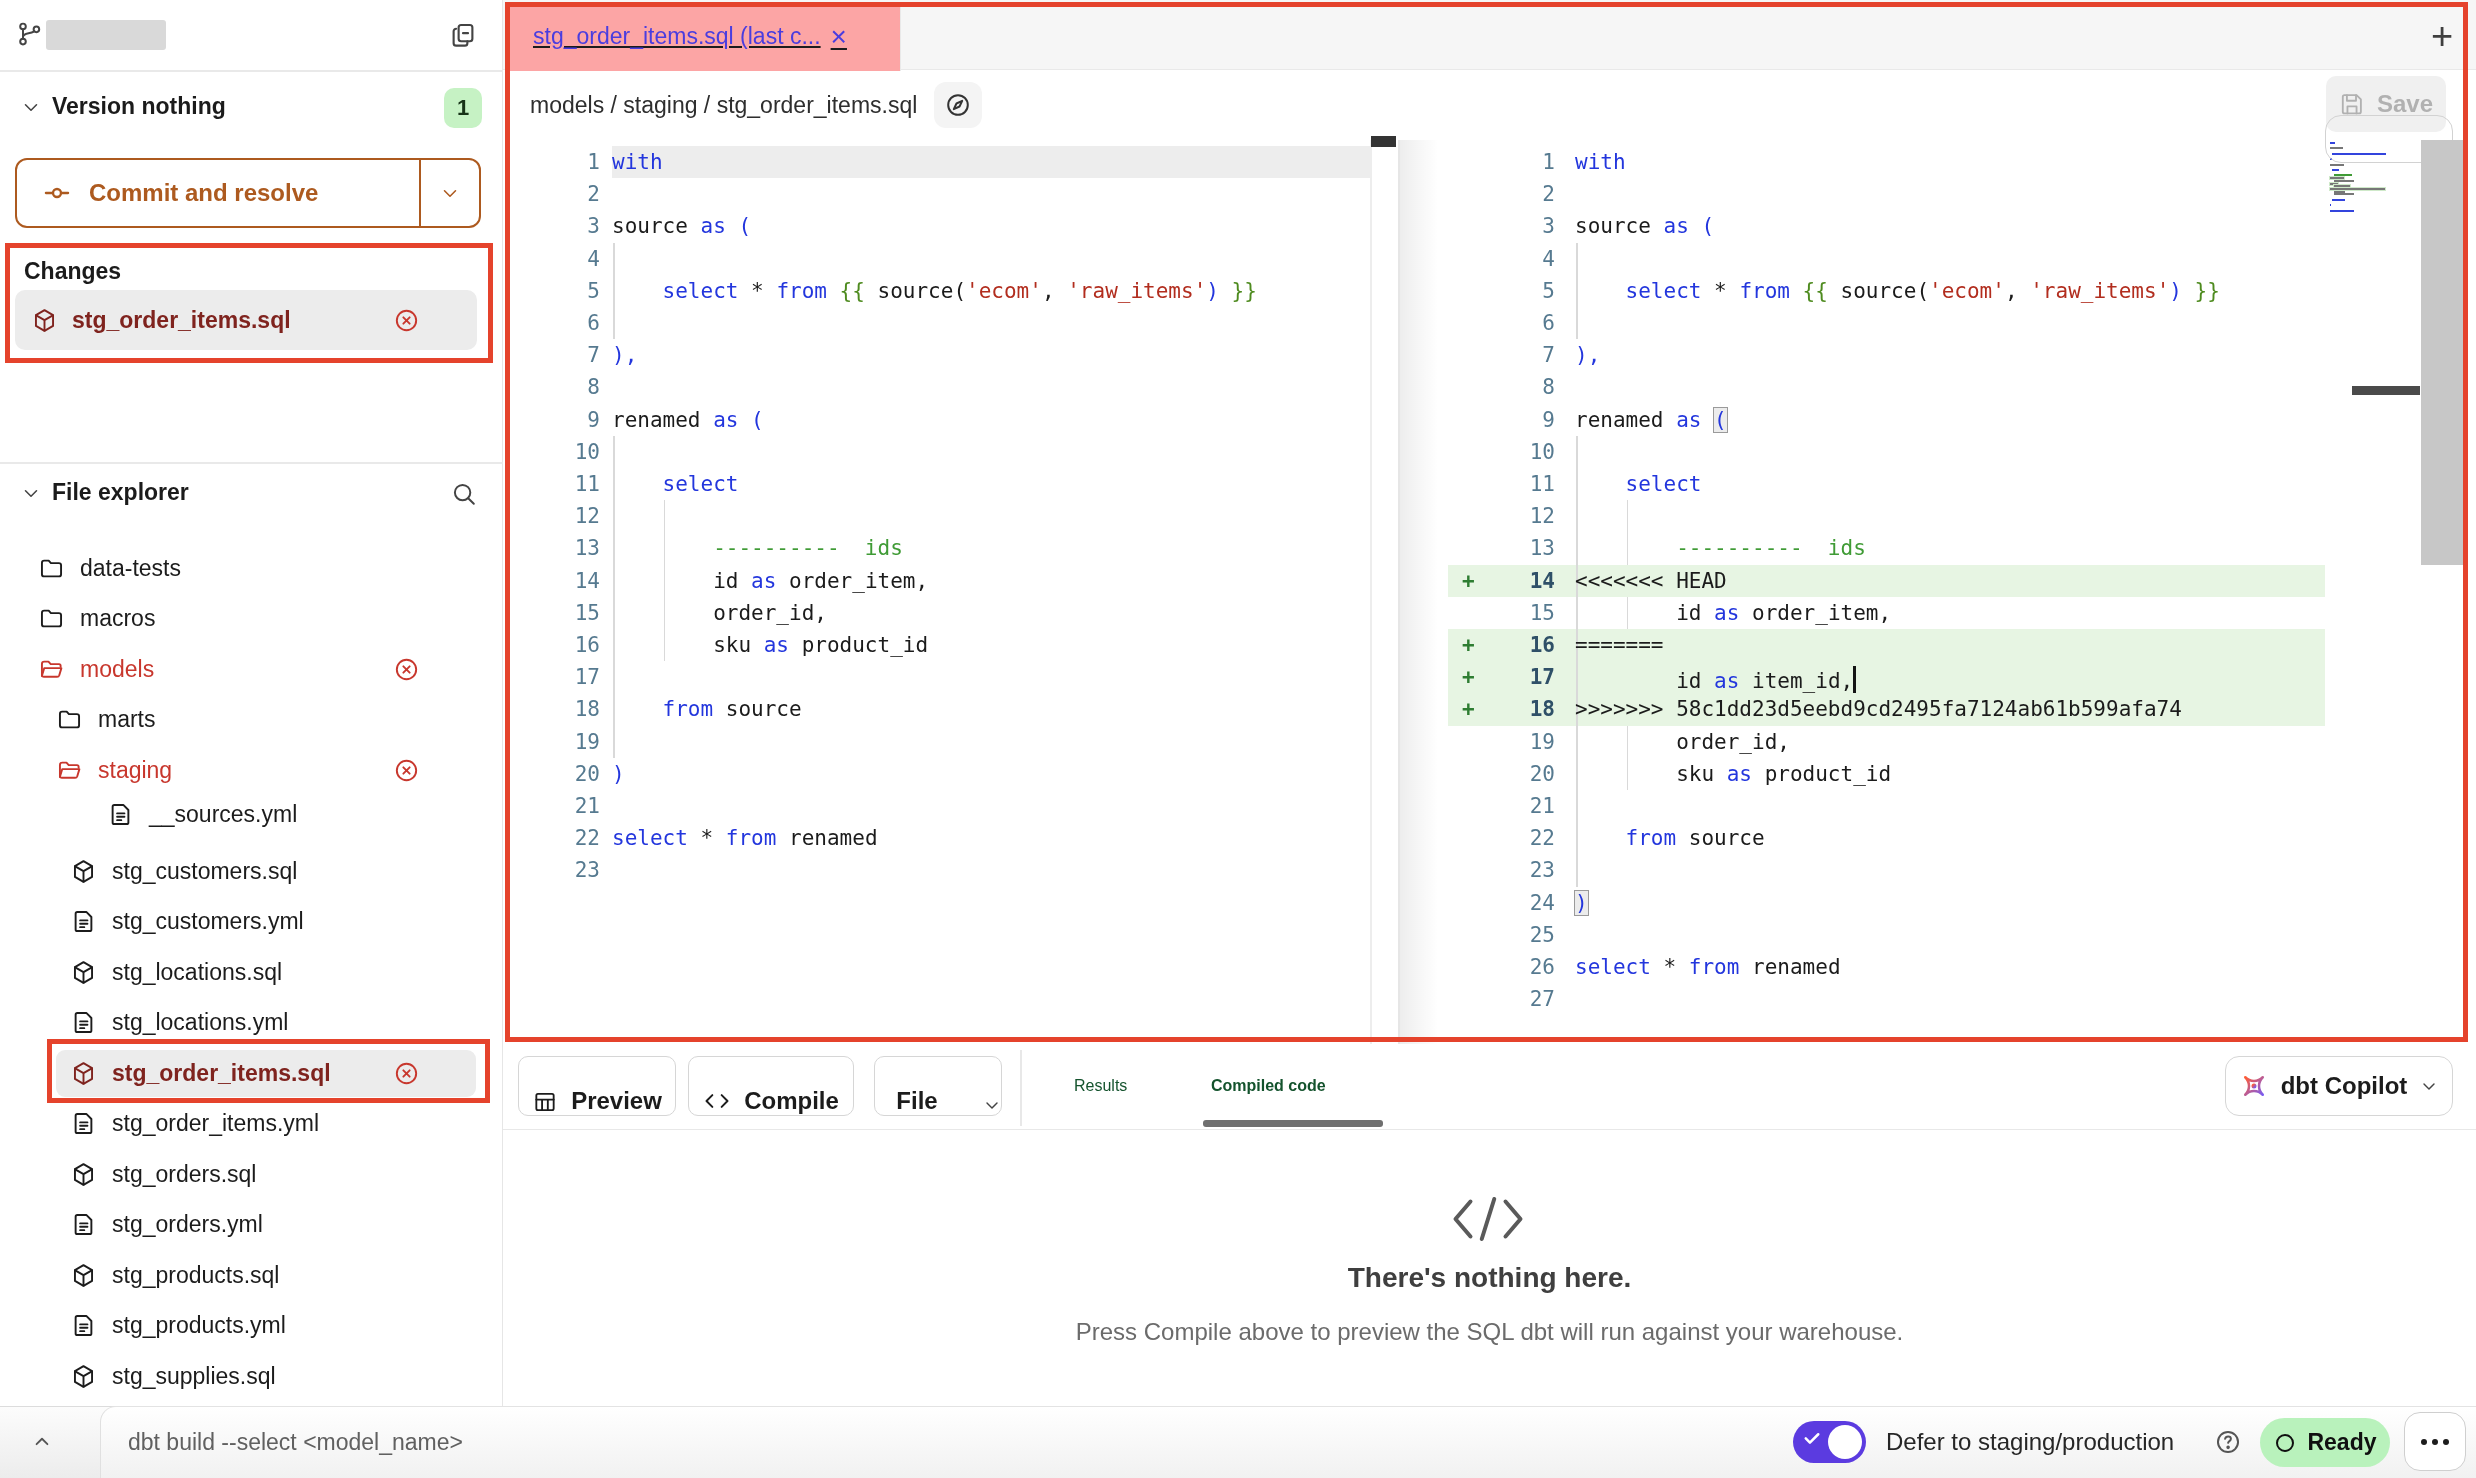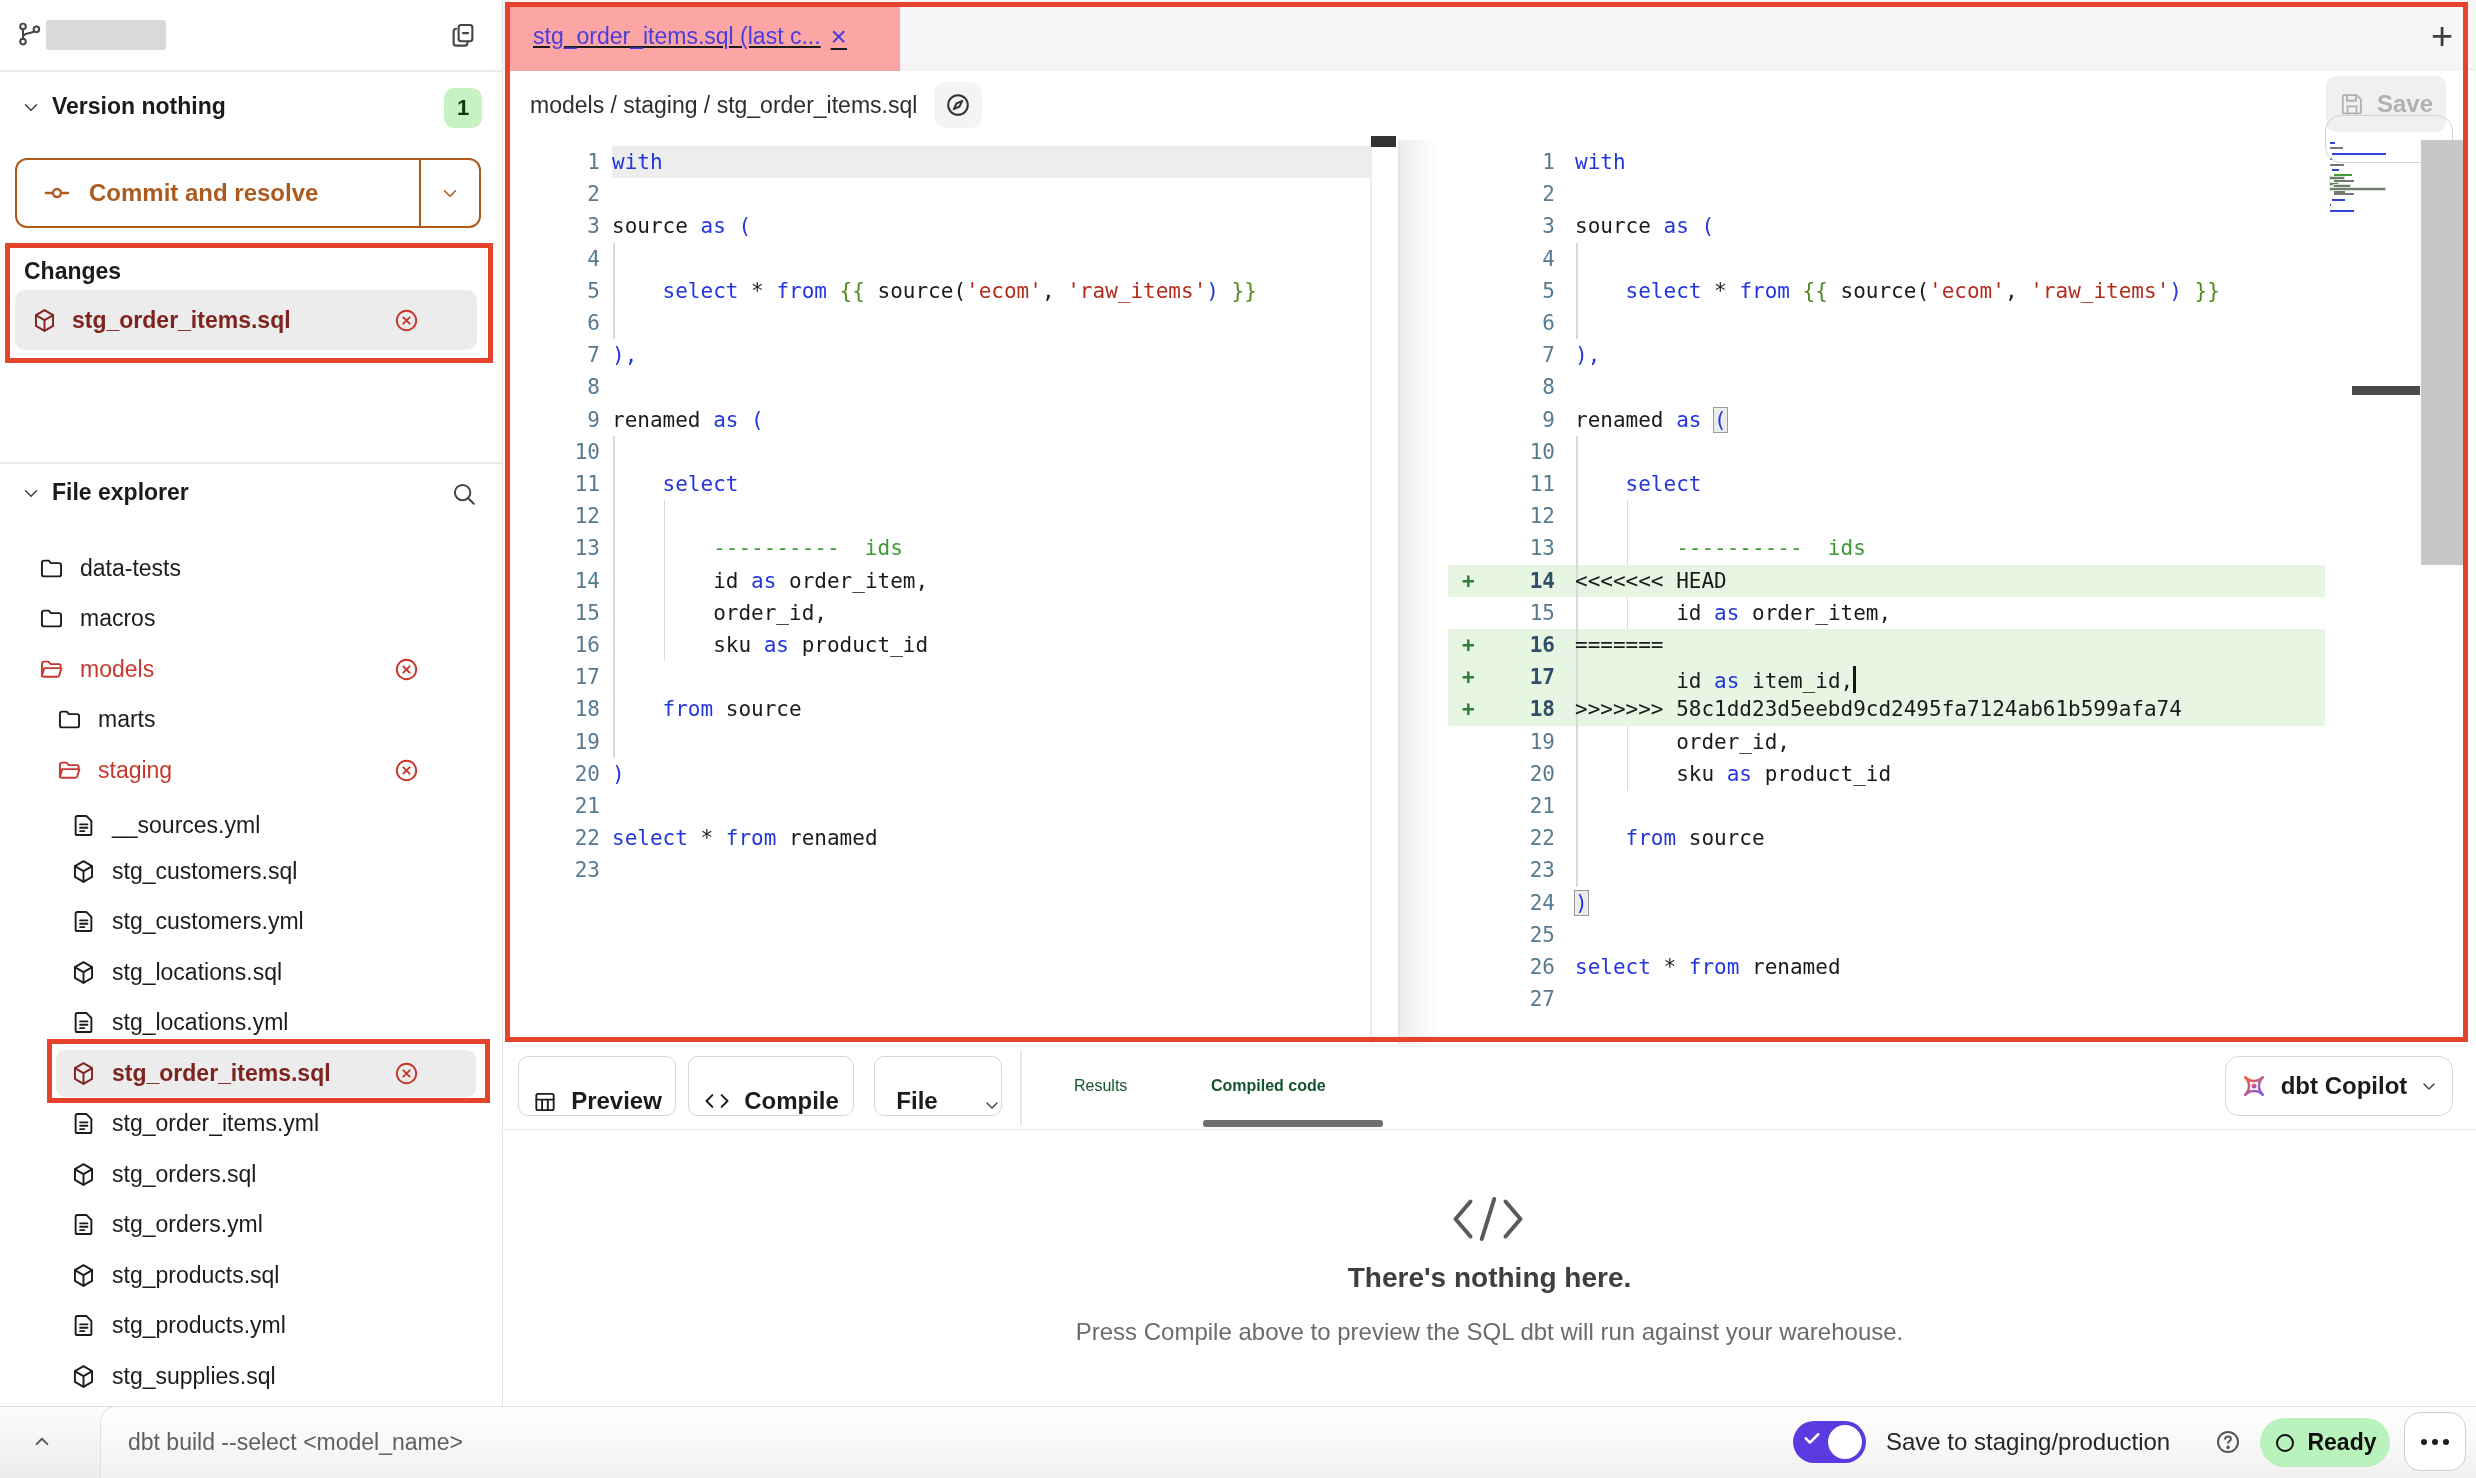--- a/index.html
+++ b/index.html
@@ -258,21 +258,21 @@
             </svg>
           </span>
           <span class="flabel">staging</span>
           <span class="cx">
             <svg class="ic" viewBox="0 0 24 24" style="width:27px;height:27px;">
               <circle cx="12" cy="12" r="8.6"></circle>
               <path d="M9.2 9.2l5.6 5.6M14.8 9.2l-5.6 5.6"></path>
             </svg>
           </span>
         </div>
-        <div class="fe-row" style="top: 257px;">
+        <div class="fe-row" style="top: 246px; padding-left: 37px;">
           <span class="ficon" style="margin-left: 70px;">
             <svg class="ic" viewBox="0 0 24 24" style="width:27px;height:27px;">
               <path d="M6.5 3.5h8l4.5 4.5v11c0 .8-.7 1.5-1.5 1.5h-11c-.8 0-1.5-.7-1.5-1.5V5c0-.8.7-1.5 1.5-1.5z"></path>
               <path d="M9 11h6.5M9 14h6.5M9 17h3.7"></path>
             </svg>
           </span>
           <span class="flabel">__sources.yml</span>
         </div>
         <div class="fe-row" style="top: 303px;">
           <span class="ficon" style="margin-left: 70px;">
@@ -566,21 +566,21 @@
   </div>
   <div id="cmd-input" class="abs">dbt build --select &lt;model_name&gt;</div>
   <div id="defer-toggle" class="abs">
     <span class="chk">
       <svg class="ic" viewBox="0 0 24 24" style="stroke-width:3">
           <path d="M4.5 12.5l5 5 10-10"></path>
         </svg>
     </span>
     <span class="knob"></span>
   </div>
-  <div id="defer-label" class="abs">Save to staging/production</div>
+  <div id="defer-label" class="abs">Defer to staging/production</div>
   <div id="help-icon" class="abs">
     <svg class="ic" viewBox="0 0 24 24">
         <circle cx="12" cy="12" r="8.6"></circle>
         <path d="M9.5 9.3c.3-1.3 1.3-2.1 2.6-2.1 1.4 0 2.4.9 2.4 2.1 0 1.9-2.2 1.9-2.4 3.4"></path>
         <circle cx="12.1" cy="16.6" r=".7" fill="currentColor"></circle>
       </svg>
   </div>
   <div id="ready-pill" class="abs">
     <span style="width:24px;height:24px;">
       <svg class="ic" viewBox="0 0 24 24" style="stroke-width:2">

